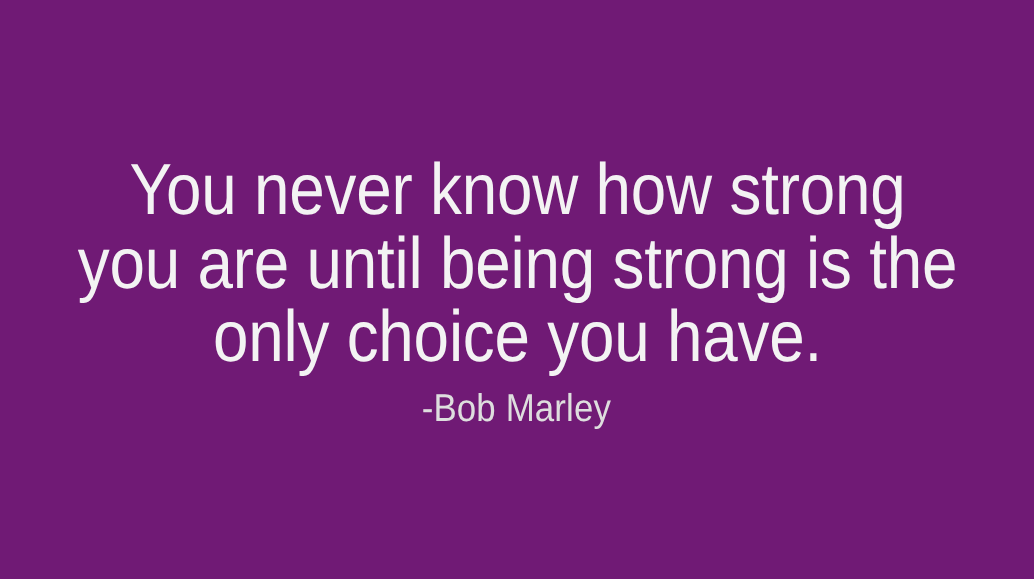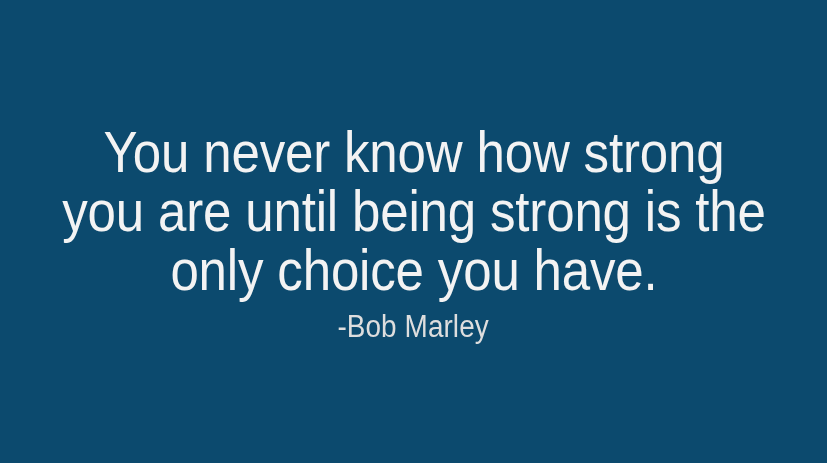--- a/index.html
+++ b/index.html
@@ -11,21 +11,21 @@
     width: 827px;
     height: 463px;
     overflow: hidden;
     font-family: "Liberation Sans", "DejaVu Sans", sans-serif;
   }
 
   #quote-card {
     position: relative;
     width: 827px;
     height: 463px;
-    background: #0c4a6e;
+    background: #701a75;
     display: flex;
     flex-direction: column;
     align-items: center;
     justify-content: flex-start;
     box-sizing: border-box;
     padding-top: 122px;
   }
 
   #quote-block {
     width: 800px;

